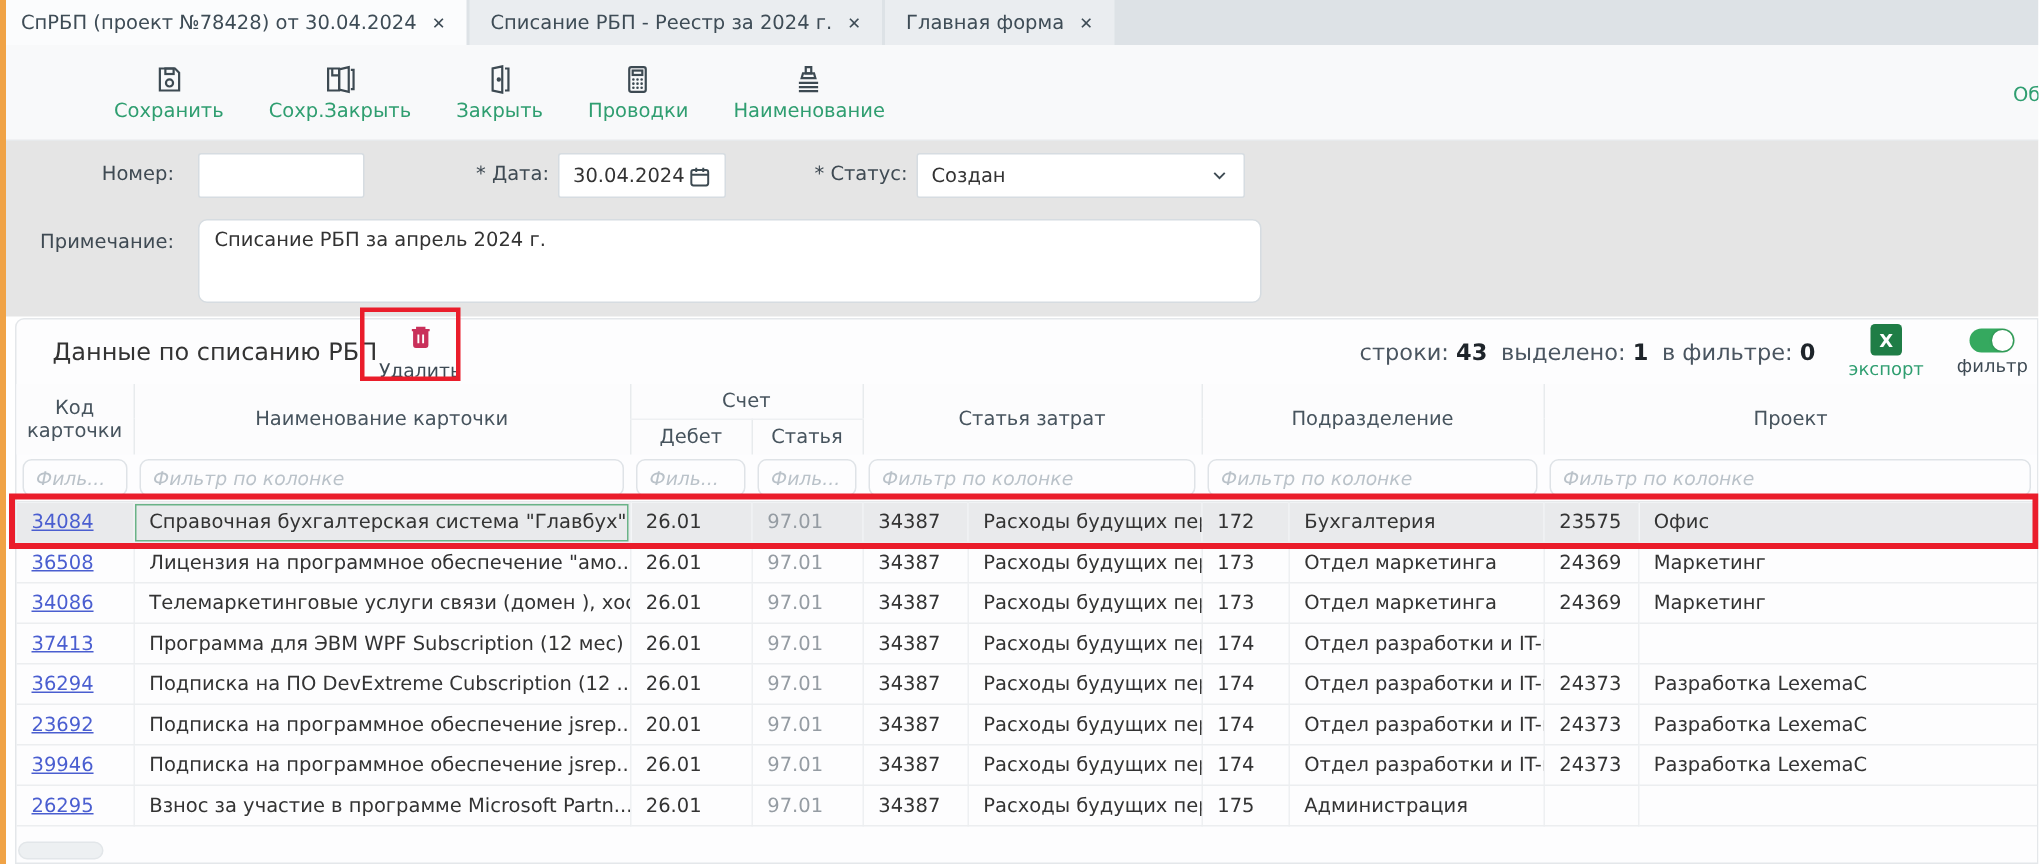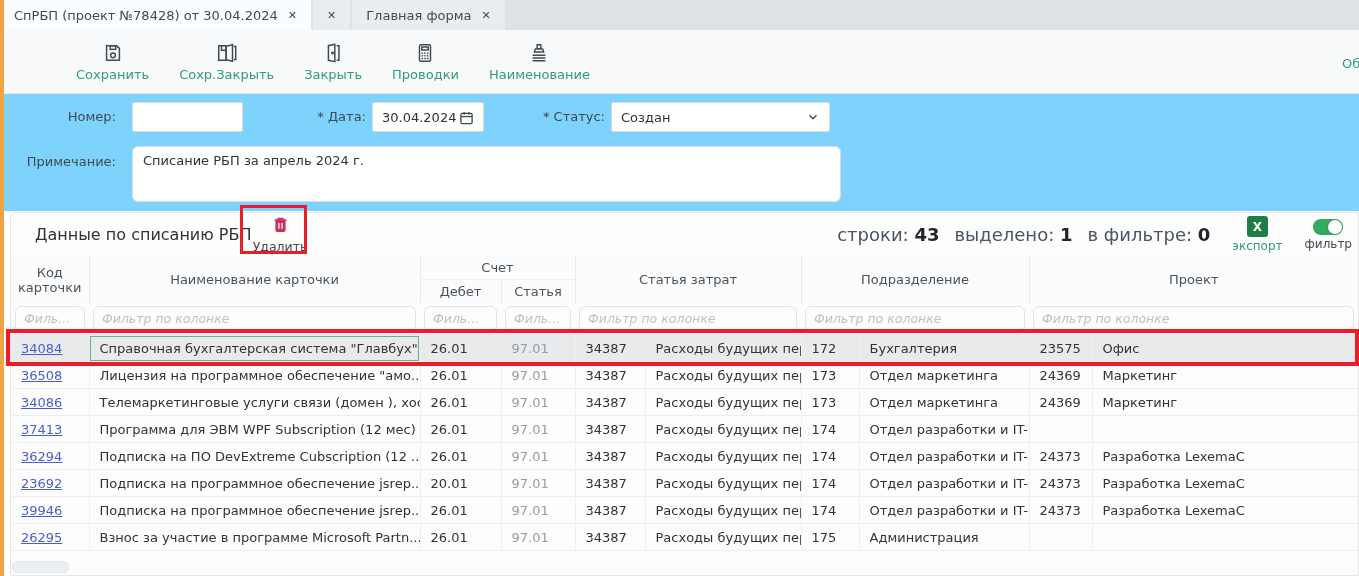--- a/index.html
+++ b/index.html
@@ -19,37 +19,37 @@
 
   
   .toolbar { margin-left:4px; height:64px; background:#f8f9fa; border-bottom:1px solid #e7eaec;
     display:flex; align-items:center; padding-left:72px; gap:30px; position:relative; }
   .tbtn { display:flex; flex-direction:column; align-items:center; gap:3px; cursor:pointer; }
   .tbtn svg { display:block; }
   .tbtn .lbl { font-size:13px; color:#2f9e70; white-space:nowrap; }
   .toolbar .partial-right { position:absolute; top:26px; left:1338px; font-size:13px; color:#2f9e70; }
 
   
-  .formarea { margin-left:4px; height:117px; background:#7dd3fc; position:relative; }
+  .formarea { margin-left:4px; height:117px; background:#e5e5e5; position:relative; }
   .flabel { position:absolute; font-size:13px; color:#3f4a53; text-align:right; width:92px; top:15px; }
   .finput { position:absolute; top:8px; height:30px; border:1px solid #d6dce1; border-radius:2px;
     background:#fff; font-size:13px; color:#333; padding:0 9px; display:flex; align-items:center; }
   .note-ta { position:absolute; left:128px; top:52px; width:709px; height:56px; border:1px solid #d6dce1;
     border-radius:6px; background:#fff; font-size:13px; color:#333; padding:6px 10px; }
 
   
   .panel { position:absolute; left:10px; top:212px; width:1349px; height:364px;
     border:1px solid #e4e7ea; border-radius:6px 0 0 0; background:#fdfdfe; }
   .panel-head { height:43px; position:relative; }
   .panel-title { position:absolute; left:24px; top:12px; font-size:16px; color:#333; }
   .del-btn { position:absolute; left:238px; top:2px; width:62px; display:flex; flex-direction:column;
     align-items:center; gap:1px; cursor:pointer; }
   .del-btn .lbl { font-size:12.5px; color:#3e4a54; }
   .head-right { position:absolute; right:6px; top:0; height:43px; display:flex; align-items:center; gap:22px; }
-  .stats { display:flex; gap:15px; font-size:18px; color:#4a5560; white-space:nowrap; }
+  .stats { display:flex; gap:9px; font-size:15px; color:#4a5560; white-space:nowrap; }
   .stats b { color:#1e242a; }
   .mini-col { display:flex; flex-direction:column; align-items:center; gap:2px; cursor:pointer; }
   .mini-col .lbl { font-size:12px; }
   .excel-ic { width:21px; height:21px; background:#1f7d46; border-radius:3px; color:#fff;
     font-size:12px; font-weight:bold; display:flex; align-items:center; justify-content:center; }
   .exp-lbl { color:#2f9e70; }
   .flt-lbl { color:#3e4a54; }
   .toggle { width:30px; height:16px; border-radius:8px; background:#35a95f; position:relative; }
   .toggle .knob { position:absolute; right:1px; top:1px; width:14px; height:14px; border-radius:50%;
     background:#fff; box-shadow:0 0 2px rgba(0,0,0,.3); }
@@ -90,20 +90,21 @@
 <div class="root">
 
   <div class="left-bar"></div>
 
   <div class="tabbar">
     <div class="tab active">
       <span>СпРБП (проект №78428) от 30.04.2024</span>
       <span class="x">✕</span>
     </div>
     <div class="tab">
+      <span>Списание РБП - Реестр за 2024 г.</span>
       <span class="x">✕</span>
     </div>
     <div class="tab">
       <span>Главная форма</span>
       <span class="x">✕</span>
     </div>
   </div>
 
   <div class="toolbar">
     <div class="tbtn">

